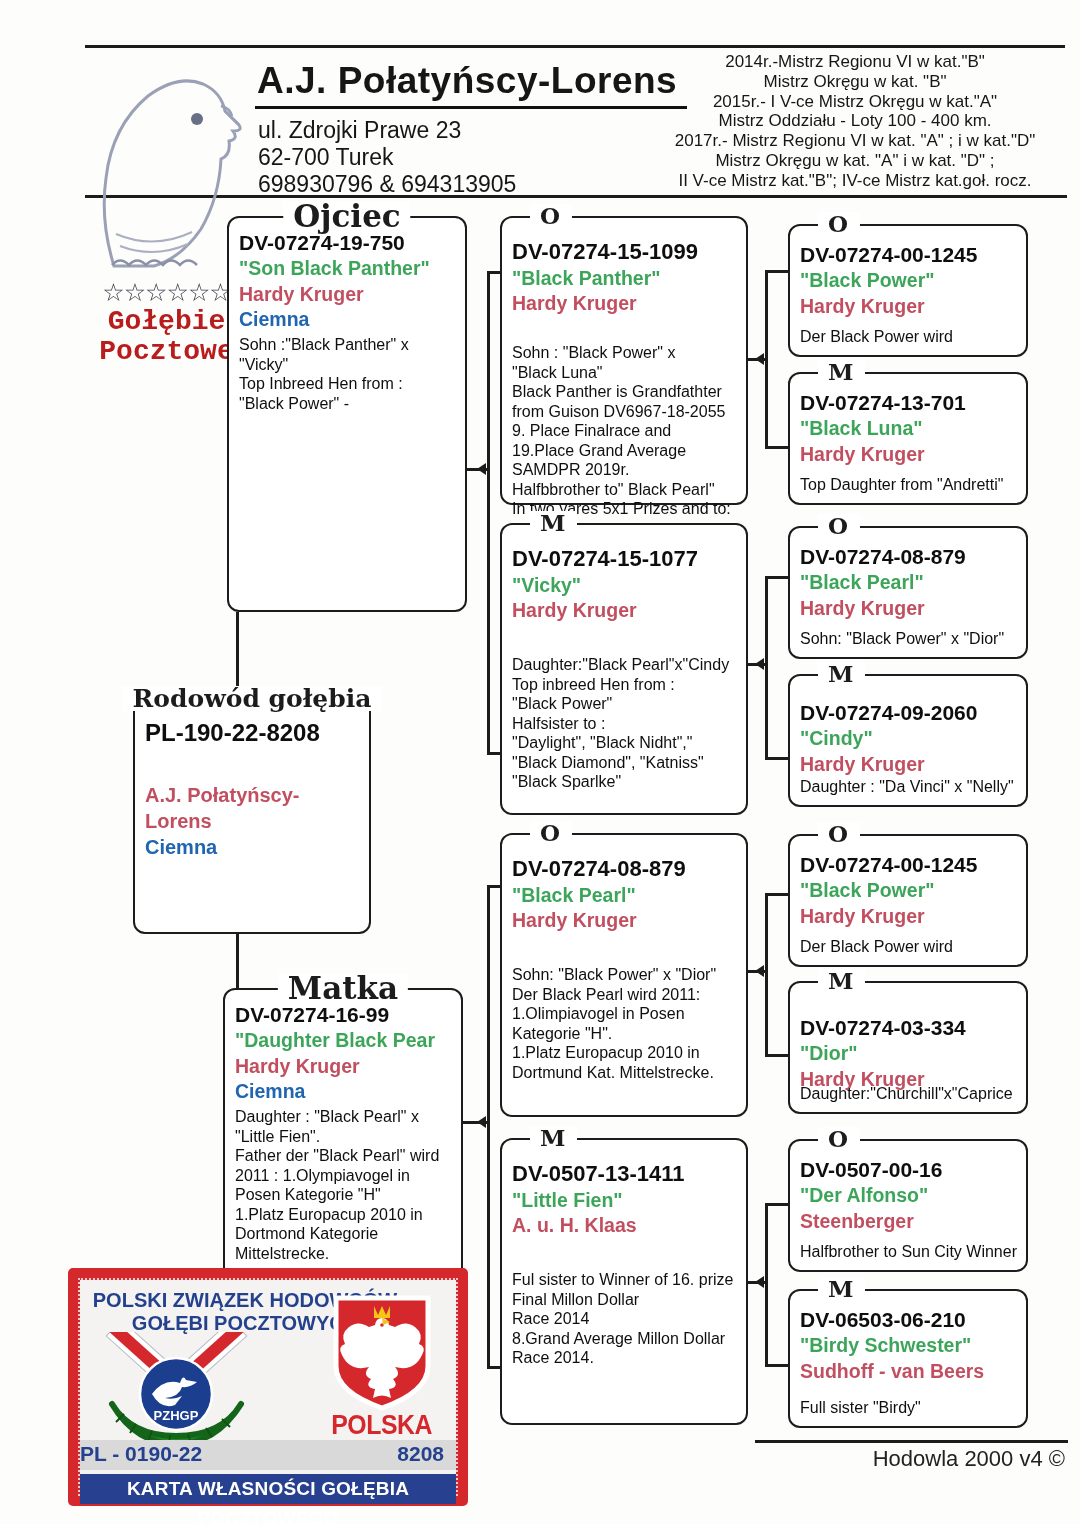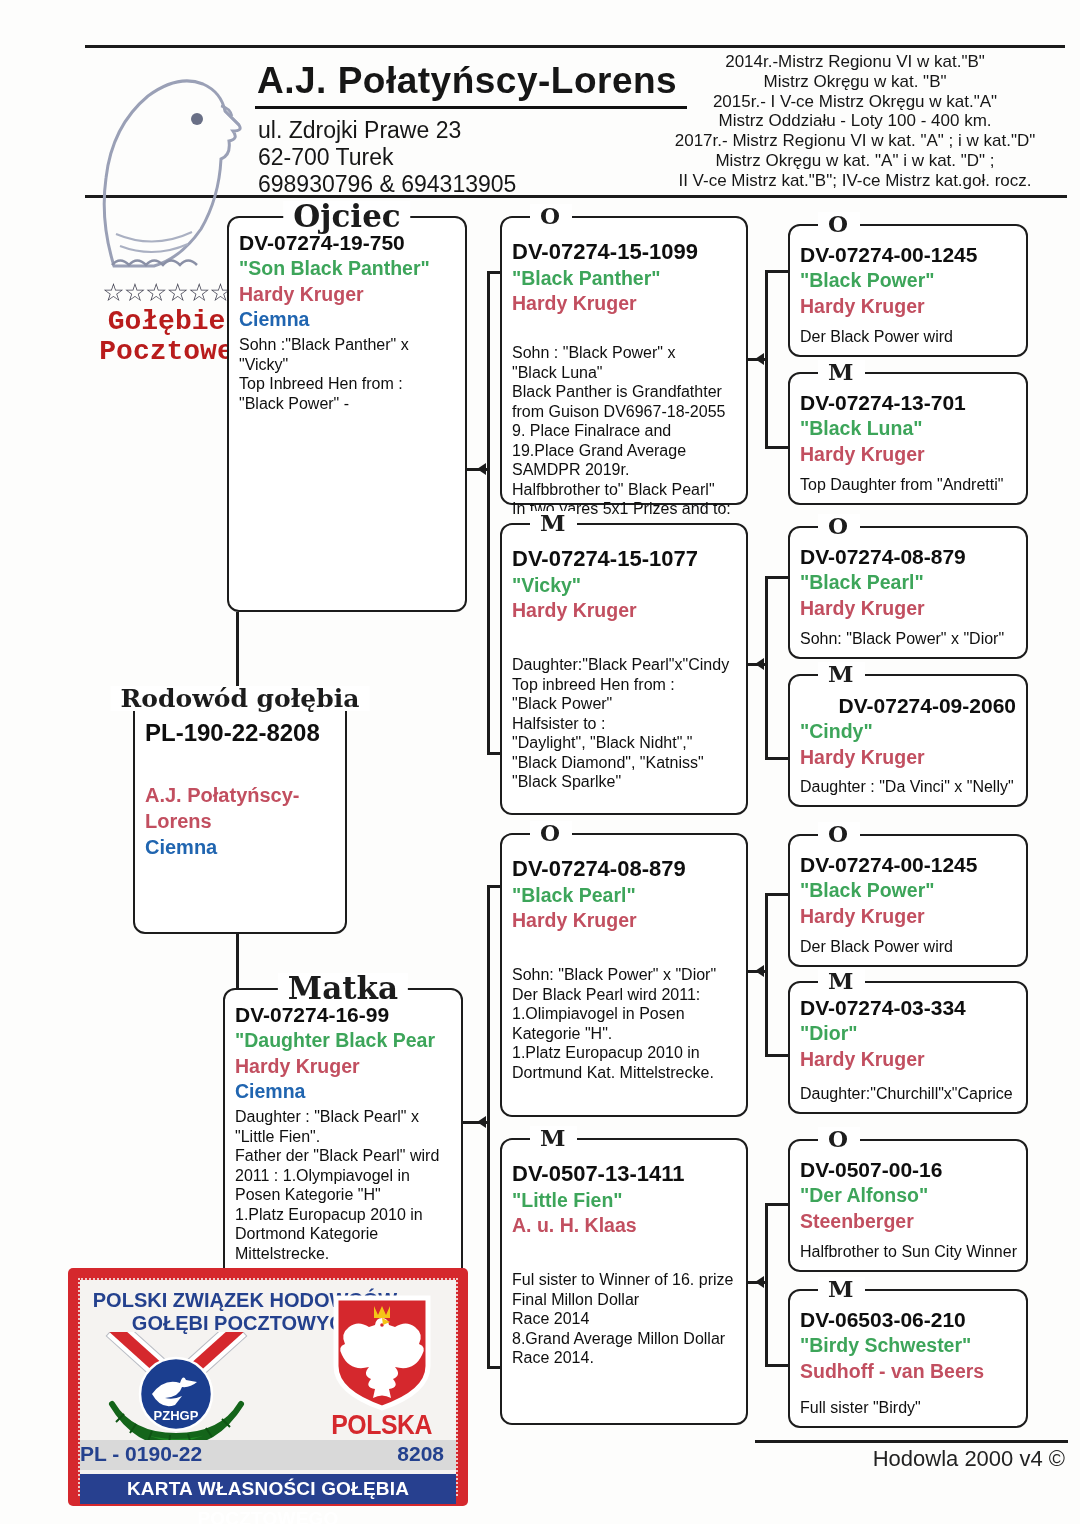--- a/index.html
+++ b/index.html
@@ -123,21 +123,21 @@
     <div class="breeder">Hardy Kruger</div>
     <div class="colorname">Ciemna</div>
     <div class="info">
       <div>Sohn :"Black Panther" x</div>
       <div>"Vicky"</div>
       <div>Top Inbreed Hen from :</div>
       <div>"Black Power" -</div>
     </div>
   </div>
 
-  <div class="pbox" style="left:133px;top:698px;width:214px;height:236px;">
+  <div class="pbox" style="left:133px;top:698px;width:238px;height:236px;">
     <span class="plabel mid-title">Rodowód gołębia</span>
     <div class="ring" style="font-size:24px;margin-top:6px;">PL-190-22-8208</div>
     <div class="breeder" style="margin-top:34px;font-size:20px;">A.J. Połatyńscy-Lorens</div>
     <div class="colorname" style="font-size:20px;">Ciemna</div>
   </div>
 
   <div class="pbox" style="left:223px;top:988px;width:240px;height:312px;">
     <span class="plabel big">Matka</span>
     <div class="ring">DV-07274-16-99</div>
     <div class="gname">"Daughter Black Pear</div>
@@ -237,37 +237,37 @@
   <div class="pbox" style="left:788px;top:526px;width:240px;height:133px;">
     <span class="plabel sex">O</span>
     <div class="ring" style="margin-top:4px;">DV-07274-08-879</div>
     <div class="gname">"Black Pearl"</div>
     <div class="breeder">Hardy Kruger</div>
     <div class="bottom-info">Sohn: "Black Power" x "Dior"</div>
   </div>
 
   <div class="pbox" style="left:788px;top:674px;width:240px;height:133px;">
     <span class="plabel sex">M</span>
-    <div class="ring" style="margin-top:5px;text-align:right;">DV-07274-09-2060</div>
+    <div class="ring" style="margin-top:12px;">DV-07274-09-2060</div>
     <div class="gname">"Cindy"</div>
     <div class="breeder">Hardy Kruger</div>
     <div class="bottom-info">Daughter : "Da Vinci" x "Nelly"</div>
   </div>
 
   <div class="pbox" style="left:788px;top:834px;width:240px;height:133px;">
     <span class="plabel sex">O</span>
     <div class="ring" style="margin-top:4px;">DV-07274-00-1245</div>
     <div class="gname">"Black Power"</div>
     <div class="breeder">Hardy Kruger</div>
     <div class="bottom-info">Der Black Power wird</div>
   </div>
 
   <div class="pbox" style="left:788px;top:981px;width:240px;height:133px;">
     <span class="plabel sex">M</span>
-    <div class="ring" style="margin-top:0;">DV-07274-03-334</div>
+    <div class="ring" style="margin-top:20px;">DV-07274-03-334</div>
     <div class="gname">"Dior"</div>
     <div class="breeder">Hardy Kruger</div>
     <div class="bottom-info">Daughter:"Churchill"x"Caprice</div>
   </div>
 
   <div class="pbox" style="left:788px;top:1139px;width:240px;height:133px;">
     <span class="plabel sex">O</span>
     <div class="ring" style="margin-top:4px;">DV-0507-00-16</div>
     <div class="gname">"Der Alfonso"</div>
     <div class="breeder">Steenberger</div>

